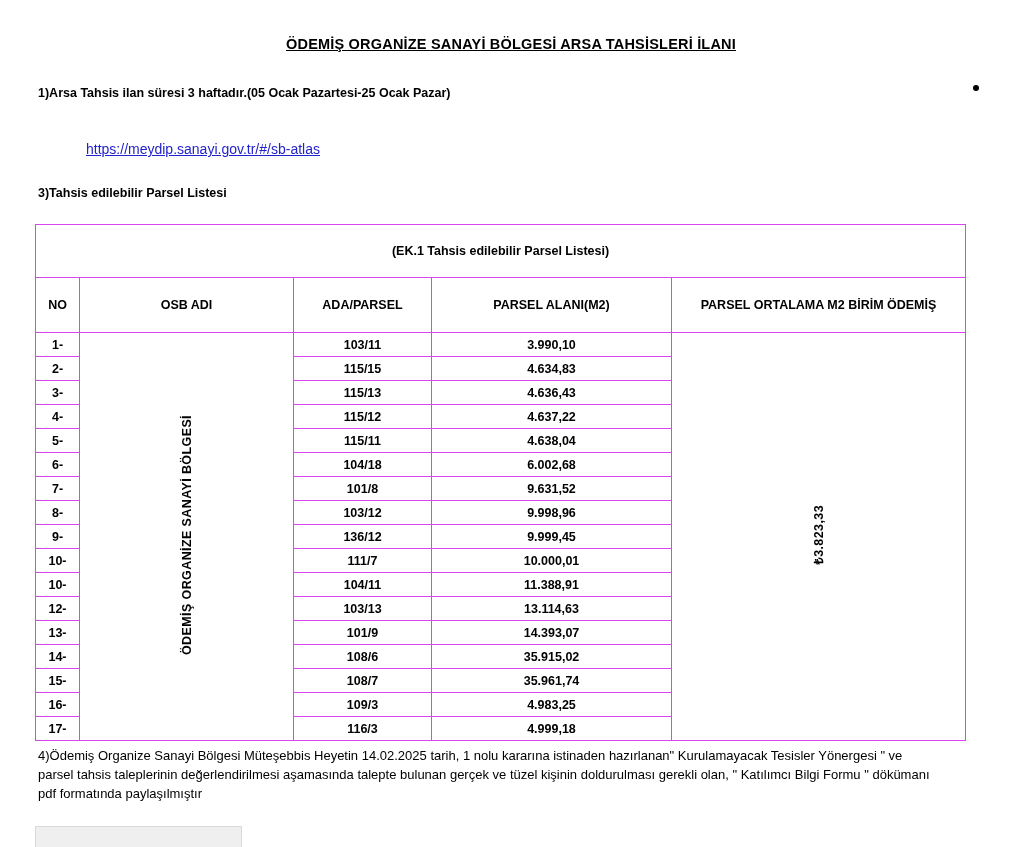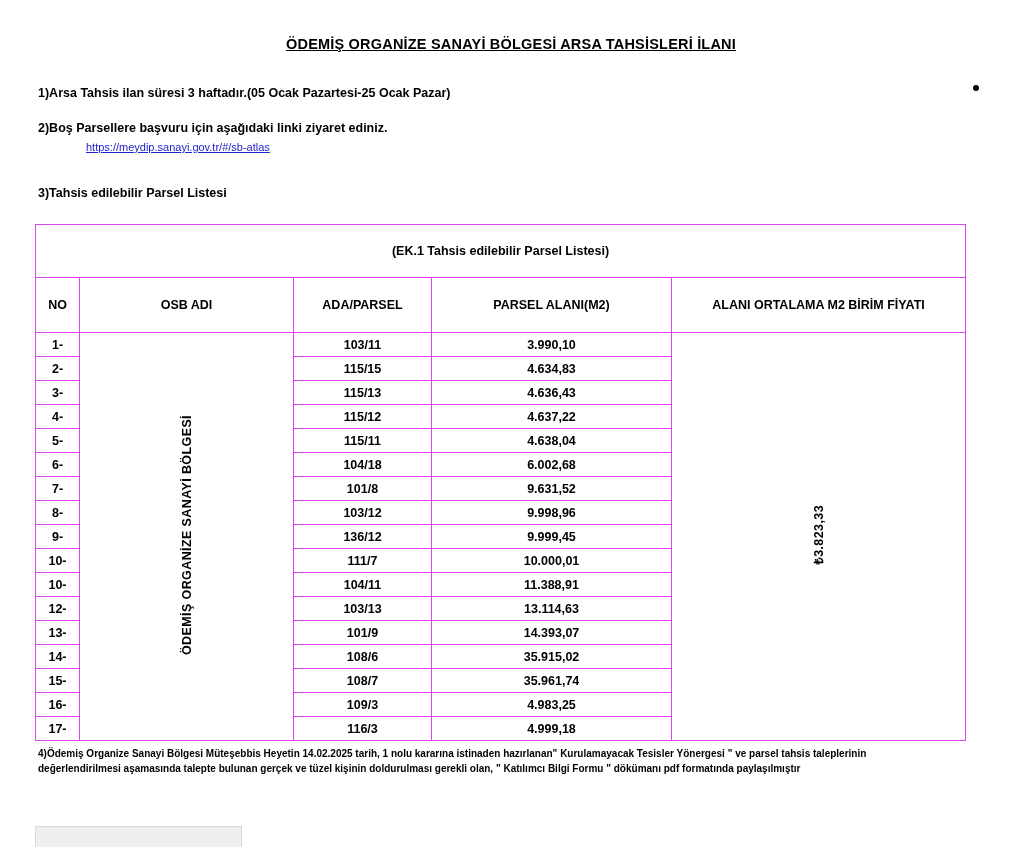--- a/index.html
+++ b/index.html
@@ -47,21 +47,21 @@
     font-weight: bold;
     left: 38px;
   }
   .p1 { top: 86px; text-align: right; }
   .p2 { top: 121px; }
   .p3 { top: 174px; margin-top: 12px; }
   .link {
     position: absolute;
     left: 38px;
     top: 141px;
-    font-size: 11px;
+    font-size: 14px;
     color: #2222cc;
     text-decoration: underline;
     padding-left: 48px;
   }
 
   
   .tbl-wrap {
     position: absolute;
     left: 35px;
     top: 224px;
@@ -124,22 +124,22 @@
     font-weight: bold;
     letter-spacing: 0.4px;
     display: inline-block;
   }
 
   .footnote {
     position: absolute;
     left: 38px;
     top: 747px;
     width: 900px;
-    font-size: 10px;
-    font-weight: bold;
+    font-size: 13px;
+    font-weight: normal;
     line-height: 1.45;
   }
   .taskbar-hint {
     position: absolute;
     left: 35px;
     top: 826px;
     width: 205px;
     height: 21px;
     background: #efefef;
     border: 1px solid #d9d9d9;
@@ -149,21 +149,20 @@
 <body>
 
 <div class="page">
 
   <div class="doc-title">ÖDEMİŞ ORGANİZE SANAYİ BÖLGESİ ARSA TAHSİSLERİ İLANI</div>
 
   <div class="bullet-dot"></div>
 
   <div class="para p1">1)Arsa Tahsis ilan süresi 3 haftadır.(05 Ocak Pazartesi-25 Ocak Pazar)</div>
 
-  <div class="para p2">2)Boş Parsellere başvuru için aşağıdaki linki ziyaret ediniz.</div>
 
   <a class="link" href="#">https://meydip.sanayi.gov.tr/#/sb-atlas</a>
 
   <div class="para p3">3)Tahsis edilebilir Parsel Listesi</div>
 
   <div class="tbl-wrap">
     <table class="parsel">
       <colgroup>
         <col class="col-no">
         <col class="col-osb">
@@ -173,21 +172,21 @@
       </colgroup>
       <tbody>
         <tr>
           <td class="caption-cell" colspan="5">(EK.1 Tahsis edilebilir Parsel Listesi)</td>
         </tr>
         <tr>
           <td class="hdr">NO</td>
           <td class="hdr">OSB ADI</td>
           <td class="hdr">ADA/PARSEL</td>
           <td class="hdr">PARSEL ALANI(M2)</td>
-          <td class="hdr">ALANI ORTALAMA M2 BİRİM FİYATI</td>
+          <td class="hdr">PARSEL ORTALAMA M2 BİRİM ÖDEMİŞ</td>
         </tr>
 
         <tr>
           <td class="no-cell">1-</td>
           <td class="osb-cell" rowspan="17">
             <span class="vertical-text">ÖDEMİŞ ORGANİZE SANAYİ BÖLGESİ</span>
           </td>
           <td class="ada-cell">103/11</td>
           <td class="alan-cell">3.990,10</td>
           <td class="fiyat-cell" rowspan="17">

